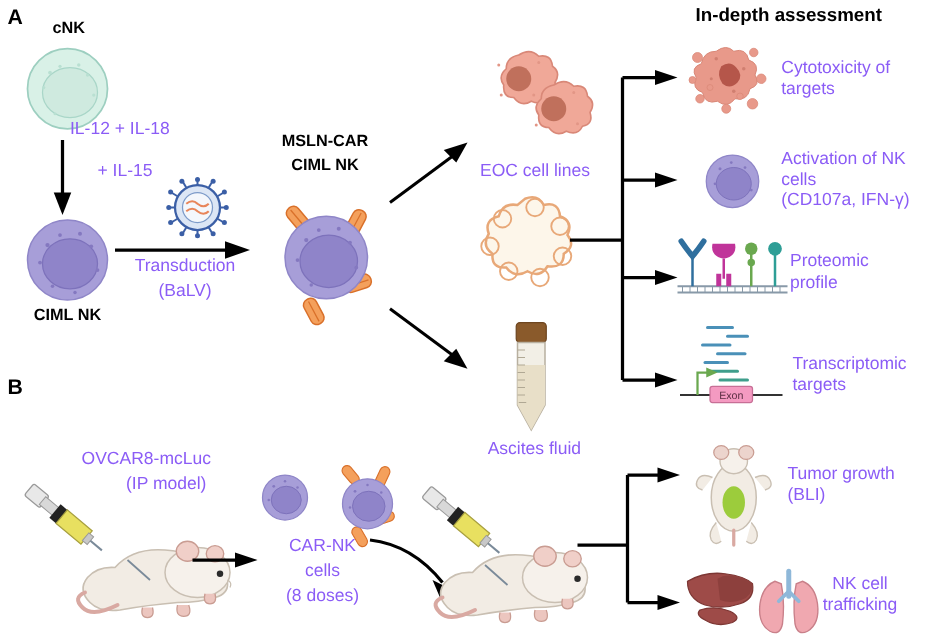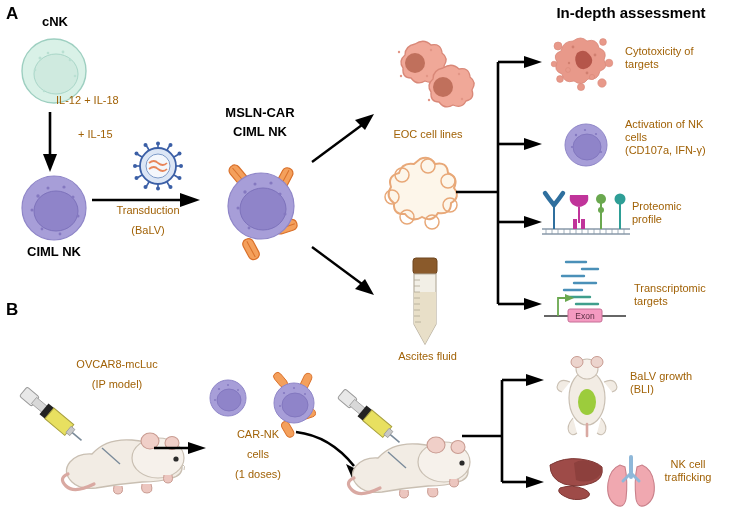--- a/index.html
+++ b/index.html
@@ -6,21 +6,21 @@
   body{
     width:745px;height:511px;position:relative;overflow:hidden;
     font-family:"Liberation Sans","DejaVu Sans",sans-serif;
     color:#111111;
   }
   .abs{position:absolute;}
   .panel-letter{
     font-weight:bold;font-size:17px;color:#000;letter-spacing:0;
   }
   .lbl{
-    font-size:11px;color:#a16207;line-height:1.18;text-align:center;
+    font-size:14px;color:#8b5cf6;line-height:1.18;text-align:center;
     white-space:pre-line;
   }
   .lbl-bold{
     font-size:13px;font-weight:bold;color:#000;line-height:1.18;
     text-align:center;white-space:pre-line;
   }
   .heading{
     font-size:15px;font-weight:bold;color:#000;text-align:center;
     white-space:nowrap;
   }
@@ -361,21 +361,21 @@
       <path d="M20 58 L20 40 L30 40" fill="none" stroke="#6aa84f" stroke-width="1.8"></path>
       <polygon points="36,40 27,36 27,44" fill="#6aa84f"></polygon>
     </svg>
   </div>
   <div class="abs lbl" style="left:634px;top:282px;width:112px;text-align:left;">Transcriptomic
 targets</div>
 
   <div class="abs panel-letter" style="left:6px;top:300px;">B</div>
 
   <div class="abs lbl" style="left:32px;top:358px;width:170px;">OVCAR8-mcLuc</div>
-  <div class="abs lbl" style="left:32px;top:378px;width:170px;">(IP model)</div>
+  <div class="abs lbl" style="left:48px;top:378px;width:170px;">(IP model)</div>
 
   <div class="abs" style="left:12px;top:382px;">
     <svg width="78" height="68" viewBox="0 0 78 68">
       <g transform="rotate(40 39 34)">
         <rect x="2" y="27" width="16" height="12" rx="2" fill="#e8e8e8" stroke="#999" stroke-width="1"></rect>
         <rect x="16" y="29" width="14" height="8" fill="#d8d8d8" stroke="#999" stroke-width="0.8"></rect>
         <rect x="29" y="26" width="8" height="14" fill="#222"></rect>
         <rect x="36" y="26" width="26" height="14" fill="#e8e060" stroke="#a8a040" stroke-width="1"></rect>
         <rect x="61" y="29" width="5" height="8" fill="#c8c8c8" stroke="#999" stroke-width="0.8"></rect>
         <line x1="66" y1="33" x2="78" y2="33" stroke="#7a8a99" stroke-width="1.6"></line>
@@ -440,21 +440,21 @@
       <g fill="#8478c0">
           <circle cx="26" cy="25" r="1.1"></circle>
           <circle cx="36" cy="20" r="1"></circle>
       <circle cx="47" cy="26" r="1"></circle>
           <circle cx="22" cy="38" r="1"></circle>
         </g>
     </svg>
   </div>
   <div class="abs lbl" style="left:198px;top:428px;width:120px;">CAR-NK</div>
   <div class="abs lbl" style="left:198px;top:448px;width:120px;">cells</div>
-  <div class="abs lbl" style="left:198px;top:468px;width:120px;">(1 doses)</div>
+  <div class="abs lbl" style="left:198px;top:468px;width:120px;">(8 doses)</div>
 
   <div class="abs" style="left:294px;top:428px;">
     <svg width="80" height="52" viewBox="0 0 80 52">
       <path d="M2 4 q34 4 58 34" fill="none" stroke="#000" stroke-width="2.6"></path>
       <polygon points="72,46 52,36 58,50" fill="#000"></polygon>
     </svg>
   </div>
 
   <div class="abs" style="left:330px;top:384px;">
     <svg width="78" height="68" viewBox="0 0 78 68">
@@ -503,21 +503,21 @@
       <ellipse cx="21" cy="6" rx="6" ry="5.5" fill="#ecd4cd" stroke="#c99c92" stroke-width="1"></ellipse>
       <ellipse cx="41" cy="6" rx="6" ry="5.5" fill="#ecd4cd" stroke="#c99c92" stroke-width="1"></ellipse>
       <ellipse cx="31" cy="46" rx="9" ry="13" fill="#9ccc3c"></ellipse>
       <path d="M14 26 q-9 -4 -12 2 q-3 6 4 8" fill="#f2ece4" stroke="#c9bfb2" stroke-width="1.1"></path>
       <path d="M48 26 q9 -4 12 2 q3 6 -4 8" fill="#f2ece4" stroke="#c9bfb2" stroke-width="1.1"></path>
       <path d="M17 62 q-7 8 -4 14 q3 5 8 1" fill="#f2ece4" stroke="#c9bfb2" stroke-width="1.1"></path>
       <path d="M45 62 q7 8 4 14 q-3 5 -8 1" fill="#f2ece4" stroke="#c9bfb2" stroke-width="1.1"></path>
       <line x1="31" y1="68" x2="31" y2="80" stroke="#d9a9a2" stroke-width="2.6" stroke-linecap="round"></line>
     </svg>
   </div>
-  <div class="abs lbl" style="left:630px;top:370px;width:115px;text-align:left;">BaLV growth
+  <div class="abs lbl" style="left:630px;top:370px;width:115px;text-align:left;">Tumor growth
 (BLI)</div>
 
   <div class="abs" style="left:548px;top:455px;">
     <svg width="112" height="54" viewBox="0 0 112 54">
       <path d="M2 10 q14 -8 30 -6 q16 2 22 8 q2 12 -10 16 q-14 5 -28 1 q-14 -5 -14 -19 z" fill="#9e4b48" stroke="#7d3734" stroke-width="1"></path>
       <path d="M26 8 q6 -4 14 -2 q10 2 14 6 q0 10 -9 13 q-9 3 -17 0 z" fill="#8d403d"></path>
       <path d="M12 33 q12 -4 24 1 q10 5 2 9 q-12 4 -22 -2 q-8 -4 -4 -8 z" fill="#9e4b48" stroke="#7d3734" stroke-width="1"></path>
       <path d="M72 10 q-10 4 -12 18 q-2 16 8 22 q8 4 10 -6 q2 -18 -1 -32 z" fill="#f0a8b0" stroke="#c9808a" stroke-width="1.1"></path>
       <path d="M94 10 q10 4 12 18 q2 16 -8 22 q-8 4 -10 -6 q-2 -18 1 -32 z" fill="#f0a8b0" stroke="#c9808a" stroke-width="1.1"></path>
       <line x1="83" y1="2" x2="83" y2="22" stroke="#8fb8d9" stroke-width="4" stroke-linecap="round"></line>

